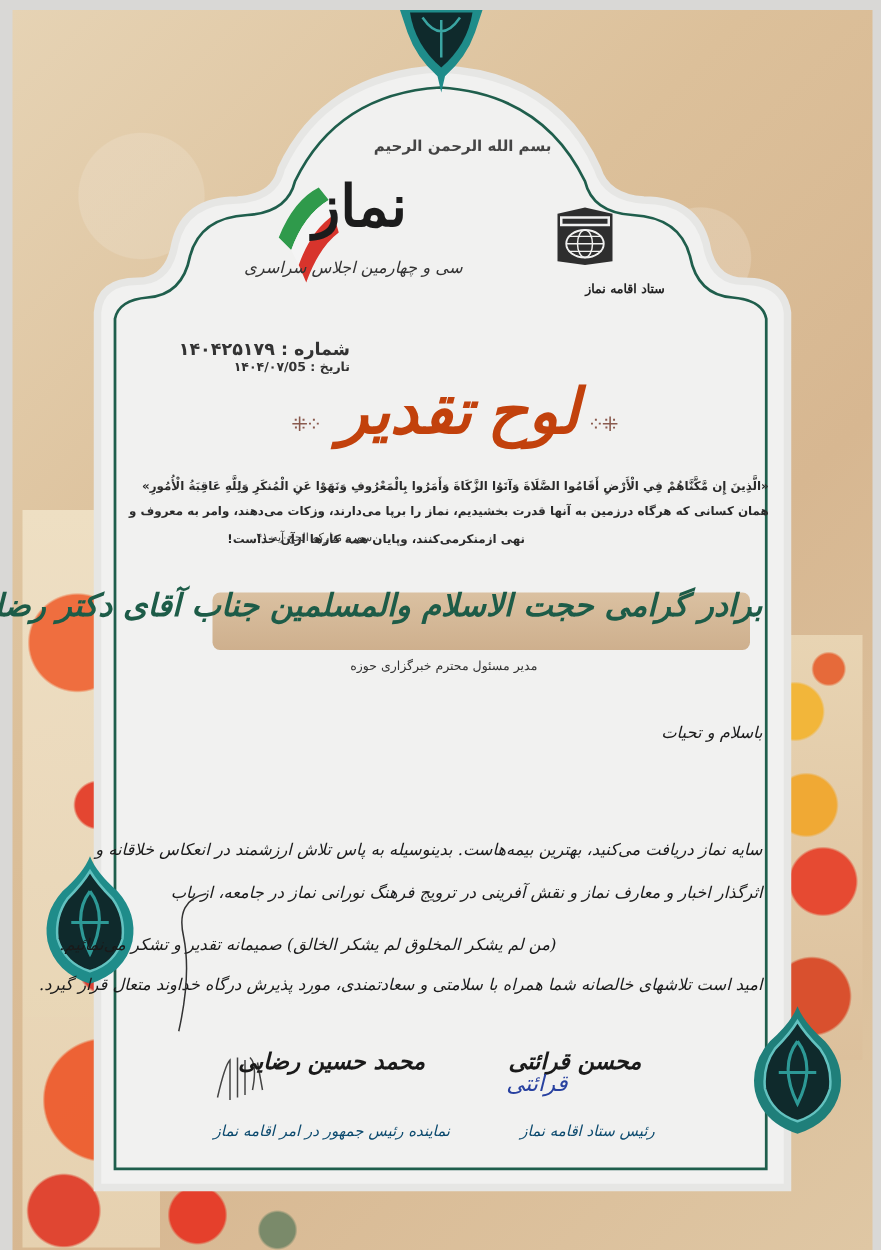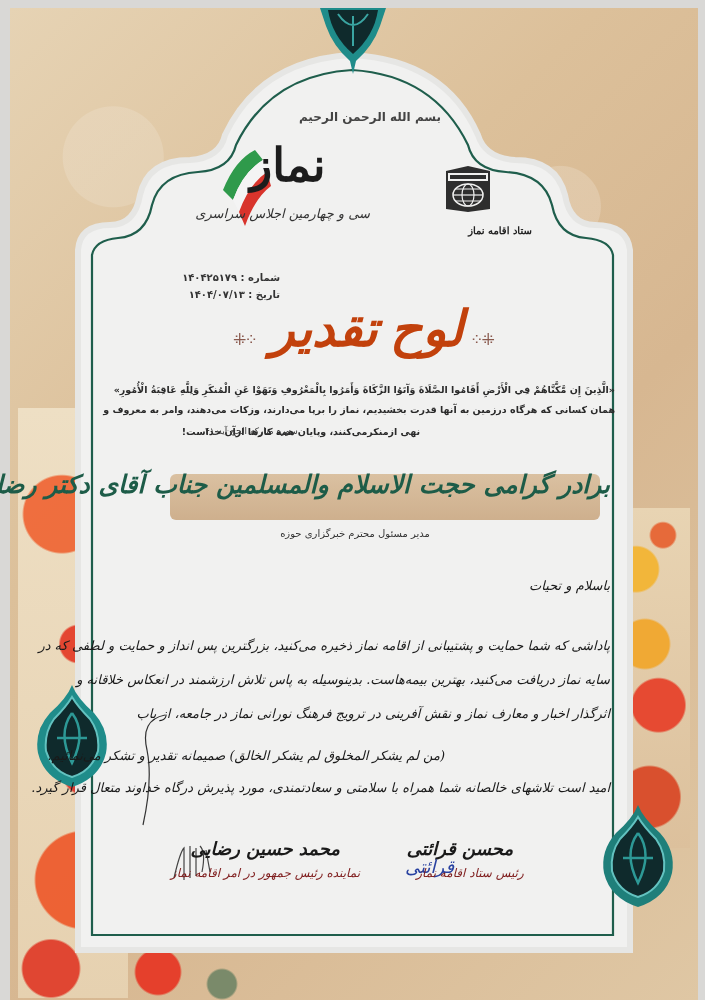--- a/index.html
+++ b/index.html
@@ -52,21 +52,21 @@
     }
     .medallion { position: absolute; }
     .content { position: absolute; left: 0; top: 0; width: 705px; height: 1000px; }
     .t { position: absolute; direction: rtl; white-space: nowrap; color: #222; }
     .bism { left: 290px; top: 110px; width: 160px; text-align: center; font-size: 12px; color: #444; font-weight: bold; }
     .logo-right { position: absolute; left: 443px; top: 165px; width: 50px; height: 48px; }
     .logo-right-caption { left: 428px; top: 225px; width: 80px; text-align: center; font-size: 10px; font-weight: bold; color: #222; font-family: "DejaVu Serif", serif; padding-left: 32px; }
     .logo-left { position: absolute; left: 215px; top: 140px; width: 150px; height: 100px; }
     .namaz-word { left: 250px; top: 138px; width: 120px; text-align: left; font-size: 46px; font-weight: bold; color: #1c1c1c; font-family: "DejaVu Serif", serif; }
     .namaz-sub { left: 240px; top: 206px; width: 130px; text-align: center; font-size: 13px; color: #333; font-style: italic; font-family: "DejaVu Serif", serif; }
-    .num-row { left: 150px; top: 272px; width: 130px; text-align: right; font-size: 10px; font-weight: bold; color: #333; }
+    .num-row { left: 150px; top: 272px; width: 130px; text-align: right; font-size: 14px; font-weight: bold; color: #333; }
     .date-row { left: 150px; top: 289px; width: 130px; text-align: right; font-size: 10px; font-weight: bold; color: #333; }
     .title { left: 262px; top: 300px; width: 210px; text-align: center; font-size: 50px; font-weight: bold; color: #c2410c; font-family: Liberation Serif, serif; font-style: italic; }
     .orn { position: absolute; top: 330px; font-size: 16px; color: #8a5a4e; letter-spacing: -2px; }
     .verse { left: 150px; top: 384px; width: 465px; text-align: center; font-size: 9.5px; font-weight: bold; color: #2a2a2a; }
     .trans1 { left: 150px; top: 404px; width: 465px; text-align: center; font-size: 9.5px; font-weight: bold; color: #2a2a2a; }
     .trans2 { left: 200px; top: 426px; width: 220px; text-align: center; font-size: 9.5px; font-weight: bold; color: #2a2a2a; }
     .sura { left: 205px; top: 426px; width: 120px; text-align: left; font-size: 9px; color: #333; }
     .banner {
       position: absolute; left: 170px; top: 474px; width: 430px; height: 46px;
       background: linear-gradient(180deg, #d6b893, #c8a47c);
@@ -76,21 +76,21 @@
     .position { left: 250px; top: 528px; width: 210px; text-align: center; font-size: 10px; color: #333; }
     .body { font-family: "DejaVu Serif", serif; font-style: italic; font-size: 13px; color: #1a1a1a; right: 95px; width: 500px; text-align: right; }
     .p0 { top: 578px; }
     .p1 { top: 604px; }
     .p2 { top: 638px; }
     .p3 { top: 672px; }
     .p4 { top: 706px; }
     .p5 { top: 748px; right: 260px; width: 330px; }
     .p6 { top: 780px; }
     .sig-name { font-family: "DejaVu Serif", serif; font-style: italic; font-weight: bold; font-size: 18px; color: #1a1a1a; }
-    .sig-title { font-family: "DejaVu Serif", serif; font-style: italic; font-size: 12px; color: #7f1d1d; }
+    .sig-title { font-family: "DejaVu Serif", serif; font-style: italic; font-size: 12px; color: #0c4a6e; margin-top: 32px; }
     .s1n { left: 400px; top: 838px; width: 120px; text-align: center; }
     .s1t { left: 400px; top: 866px; width: 140px; text-align: center; }
     .s2n { left: 210px; top: 838px; width: 130px; text-align: center; }
     .s2t { left: 190px; top: 866px; width: 170px; text-align: center; }
     .sign1 { position: absolute; left: 405px; top: 856px; font-family: "DejaVu Serif", serif; font-style: italic; font-size: 18px; color: #2841a0; }
     .sign2 { position: absolute; left: 170px; top: 842px; width: 50px; height: 40px; }
   </style>
 </head>
 <body>
 
@@ -148,38 +148,37 @@
   </svg>
   <div class="t namaz-word">نماز</div>
   <div class="t namaz-sub">سی و چهارمین اجلاس سراسری</div>
 
   <div class="t num-row">
     <span>شماره :</span>
     <span>۱۴۰۴۲۵۱۷۹</span>
   </div>
   <div class="t date-row">
     <span>تاریخ :</span>
-    <span>۱۴۰۴/۰۷/۱۳</span>
+    <span>۱۴۰۴/۰۷/05</span>
   </div>
 
   <div class="orn" style="left:233px">⁜⁘</div>
   <div class="t title">لوح تقدیر</div>
   <div class="orn" style="left:470px">⁘⁜</div>
 
   <div class="t verse">«الَّذِينَ إِن مَّكَّنَّاهُمْ فِي الْأَرْضِ أَقَامُوا الصَّلَاةَ وَآتَوُا الزَّكَاةَ وَأَمَرُوا بِالْمَعْرُوفِ وَنَهَوْا عَنِ الْمُنكَرِ وَلِلَّهِ عَاقِبَةُ الْأُمُورِ»</div>
   <div class="t trans1">همان کسانی که هرگاه درزمین به آنها قدرت بخشیدیم، نماز را برپا می‌دارند، وزکات می‌دهند، وامر به معروف و</div>
   <div class="t trans2">نهی ازمنکرمی‌کنند، وپایان همه کارها ازآن خداست!</div>
   <div class="t sura">سوره مبارکه الحج آیه ۴۱</div>
 
   <div class="banner"></div>
   <div class="t recipient">برادر گرامی حجت الاسلام والمسلمین جناب آقای دکتر رضا رستمی</div>
   <div class="t position">مدیر مسئول محترم خبرگزاری حوزه</div>
 
   <div class="t body p0">باسلام و تحیات</div>
-  <div class="t body p2">پاداشی که شما حمایت و پشتیبانی از اقامه نماز ذخیره می‌کنید، بزرگترین پس انداز و حمایت و لطفی که در</div>
   <div class="t body p3">سایه نماز دریافت می‌کنید، بهترین بیمه‌هاست. بدینوسیله به پاس تلاش ارزشمند در انعکاس خلاقانه و</div>
   <div class="t body p4">اثرگذار اخبار و معارف نماز و نقش آفرینی در ترویج فرهنگ نورانی نماز در جامعه، از باب</div>
   <div class="t body p5">(من لم یشکر المخلوق لم یشکر الخالق) صمیمانه تقدیر و تشکر می‌نمائیم.</div>
   <div class="t body p6">امید است تلاشهای خالصانه شما همراه با سلامتی و سعادتمندی، مورد پذیرش درگاه خداوند متعال قرار گیرد.</div>
 
   <svg style="position:absolute;left:135px;top:710px" width="40" height="120" viewBox="0 0 40 120">
     <path d="M30,5 Q5,10 12,40 Q18,70 8,115" fill="none" stroke="#333" stroke-width="1.2"></path>
   </svg>
 
   <div class="t sig-name s1n">محسن قرائتی</div>

